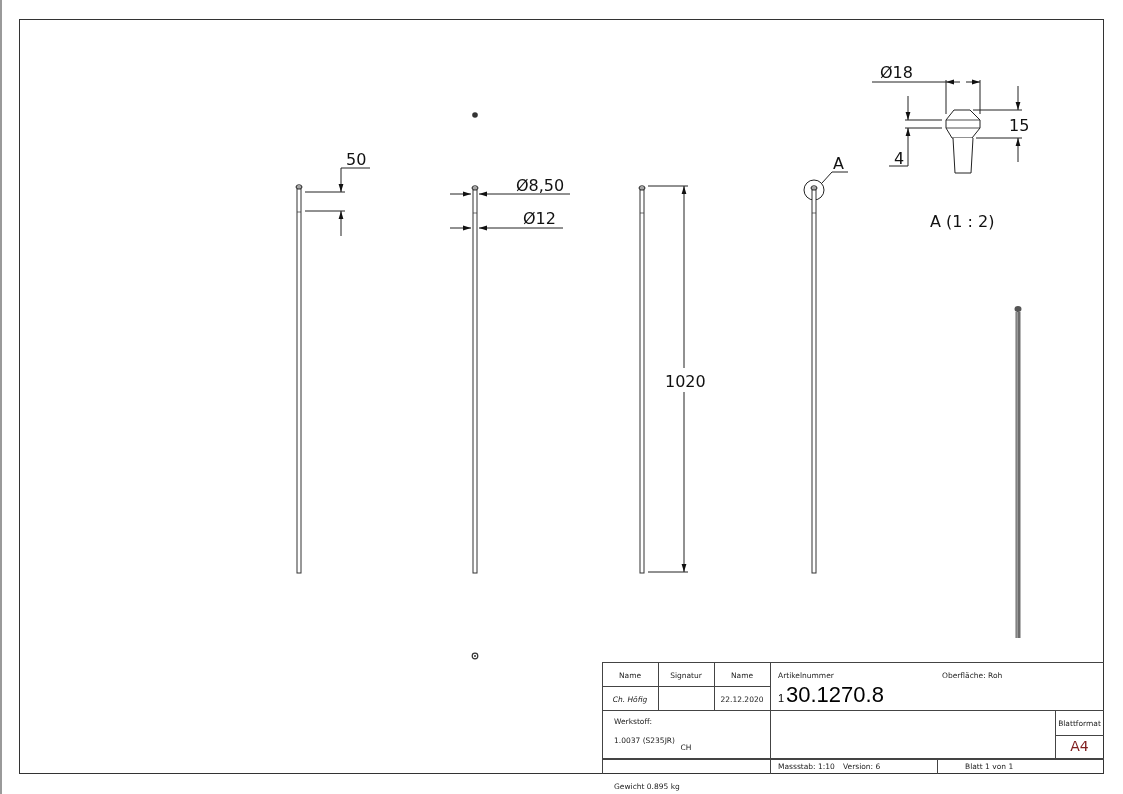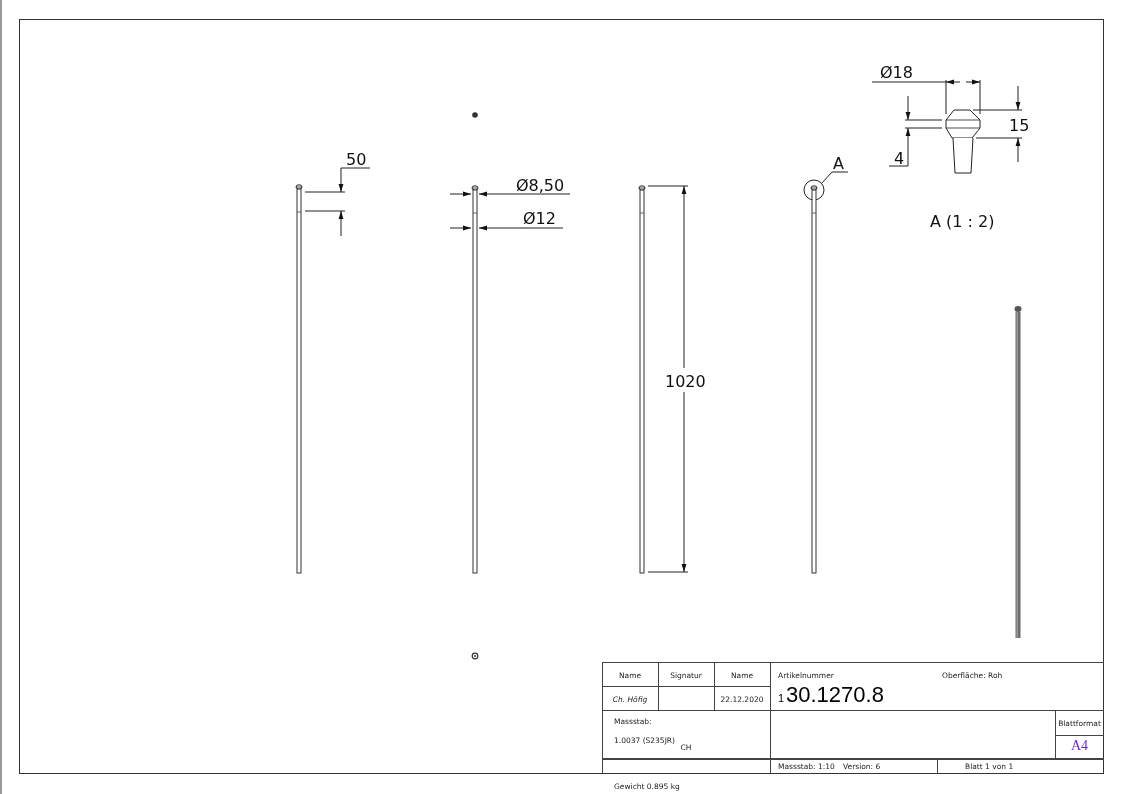--- a/index.html
+++ b/index.html
@@ -7,21 +7,21 @@
   .left-edge { position:absolute; left:0; top:0; width:2px; height:794px; background:#9a9a9a; }
   .frame { position:absolute; left:19px; top:19px; width:1085px; height:755px; border:1.5px solid #333; box-sizing:border-box; }
   svg.drawing { position:absolute; left:0; top:0; }
   .dim-text { font-family:"DejaVu Sans", sans-serif; font-size:16px; fill:#111; }
   .title-block { position:absolute; left:602px; top:662px; width:502px; height:91px; }
   .tb-cell { position:absolute; box-sizing:border-box; font-size:7.5px; color:#222; }
   .tb-line-h { position:absolute; height:1px; background:#444; }
   .tb-line-v { position:absolute; width:1px; background:#444; }
   .center { text-align:center; }
   .artnr { font-family:"Liberation Sans", sans-serif; font-size:22px; color:#000; }
-  .a4 { font-size:14px; color:#6d28d9; text-align:center;font-family:Liberation Serif, serif; }
+  .a4 { font-size:14px; color:#7f1d1d; text-align:center; }
 </style>
 </head>
 <body>
 
 <div class="left-edge"></div>
 <div class="frame"></div>
 
 <svg class="drawing" width="1123" height="794" viewBox="0 0 1123 794">
   <defs>
     <marker id="arr" viewBox="0 0 10 10" refX="10" refY="5" markerWidth="8" markerHeight="8" orient="auto-start-reverse">
@@ -135,21 +135,21 @@
   <div class="tb-cell center" style="left:112px;top:9px;width:56px;">Name</div>
   <div class="tb-cell center" style="left:0;top:33px;width:56px;font-style:italic;">Ch. Höfig</div>
   <div class="tb-cell center" style="left:56px;top:33px;width:56px;margin-top:48px;">CH</div>
   <div class="tb-cell center" style="left:112px;top:33px;width:56px;">22.12.2020</div>
 
   <div class="tb-cell" style="left:176px;top:9px;">Artikelnummer</div>
   <div class="tb-cell artnr" style="left:176px;top:21px;font-size:11px;top:30px;">1</div>
   <div class="tb-cell artnr" style="left:184px;top:20px;">30.1270.8</div>
   <div class="tb-cell" style="left:340px;top:9px;">Oberfläche:  Roh</div>
 
-  <div class="tb-cell" style="left:12px;top:55px;">Massstab:</div>
+  <div class="tb-cell" style="left:12px;top:55px;">Werkstoff:</div>
   <div class="tb-cell" style="left:12px;top:74px;">1.0037 (S235JR)</div>
 
   <div class="tb-cell center" style="left:453px;top:57px;width:49px;">Blattformat</div>
   <div class="tb-cell a4" style="left:453px;top:76px;width:49px;">A4</div>
 
   <div class="tb-cell" style="left:12px;top:100px;margin-top:20px;">Gewicht 0.895 kg</div>
   <div class="tb-cell" style="left:176px;top:100px;">Massstab: 1:10</div>
   <div class="tb-cell" style="left:241px;top:100px;">Version: 6</div>
   <div class="tb-cell" style="left:340px;top:100px;padding-left:23px;">Blatt 1 von 1</div>
 </div>

